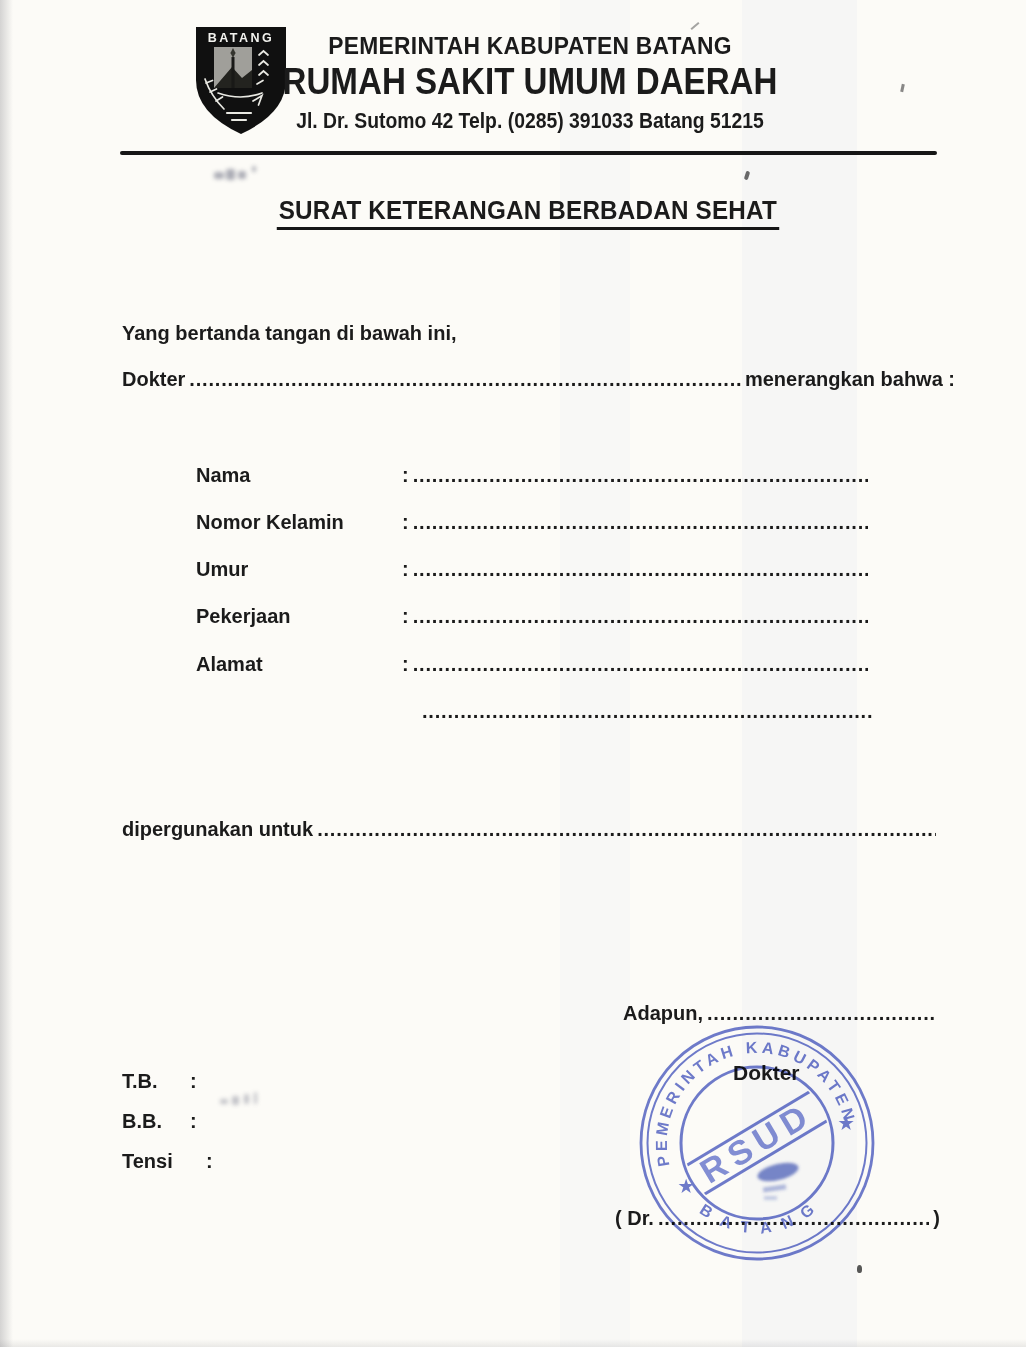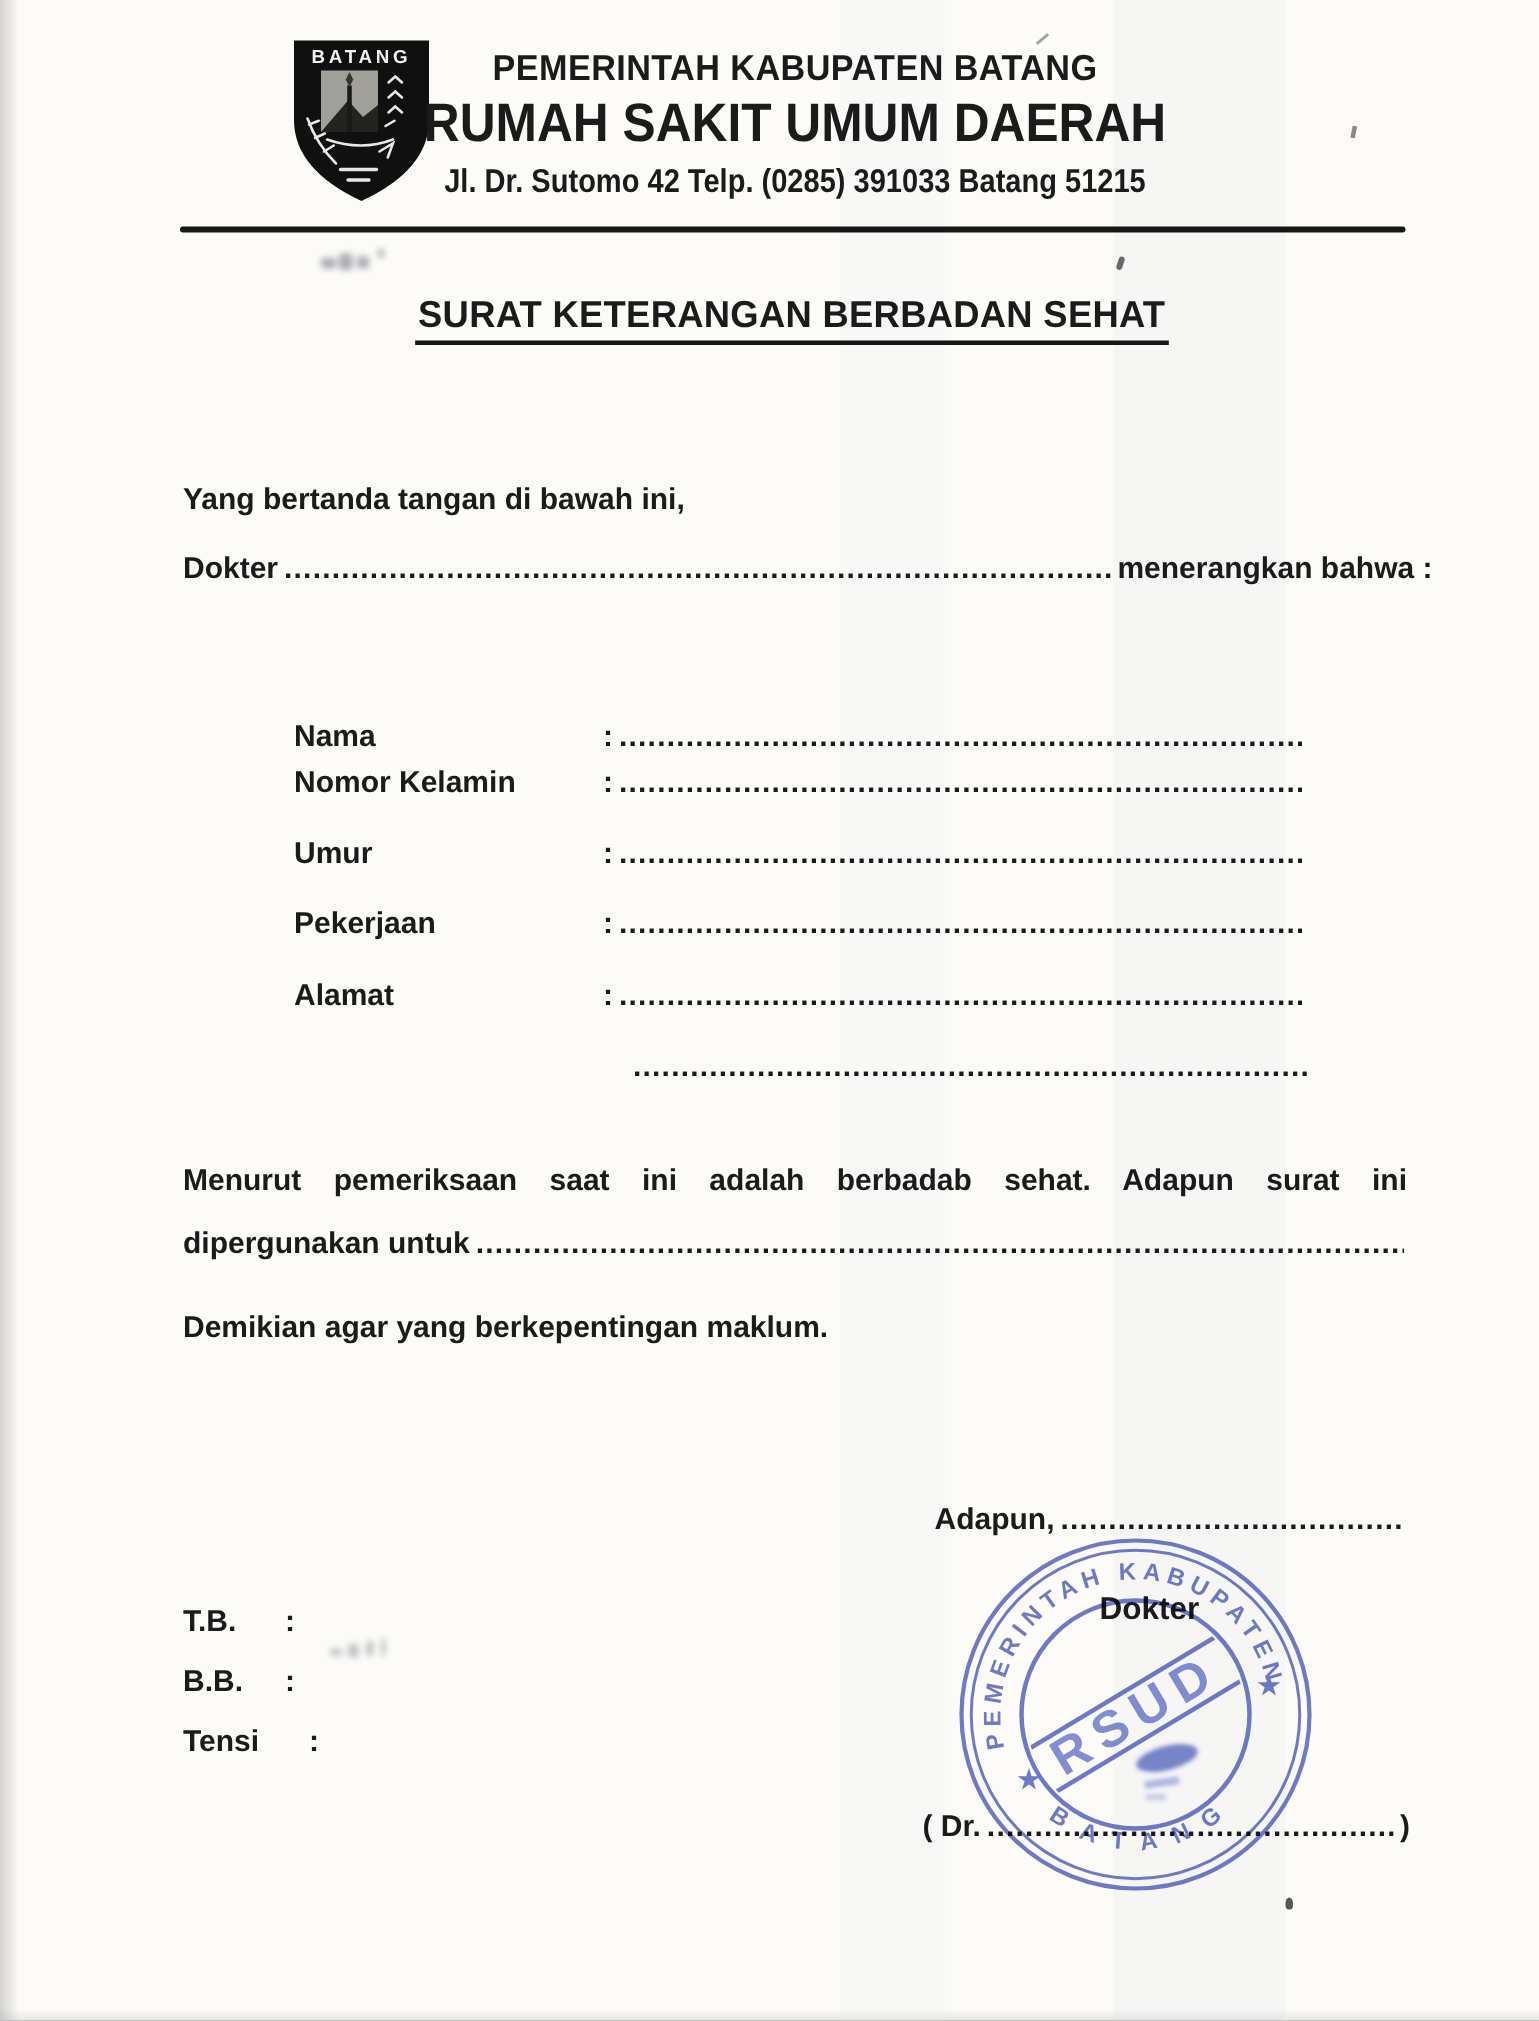--- a/index.html
+++ b/index.html
@@ -117,21 +117,21 @@
   </div>
 
   <div class="line" style="left:122px; top:322px;">Yang bertanda tangan di bawah ini,</div>
 
   <div class="flexline" style="left:122px; top:368px; width:833px;">
     <span>Dokter</span>
     <span class="leader">.......................................................................................................................................................................................................................</span>
     <span>menerangkan bahwa :</span>
   </div>
 
-  <div class="field-row" style="top:480px;">
+  <div class="field-row" style="top:464px;">
     <span class="f-label">Nama</span>
     <span class="f-colon">:</span>
     <span class="leader">.......................................................................................................................................................................................................................</span>
   </div>
   <div class="field-row" style="top:511px;">
     <span class="f-label">Nomor Kelamin</span>
     <span class="f-colon">:</span>
     <span class="leader">.......................................................................................................................................................................................................................</span>
   </div>
   <div class="field-row" style="top:558px;">
@@ -144,28 +144,26 @@
     <span class="f-colon">:</span>
     <span class="leader">.......................................................................................................................................................................................................................</span>
   </div>
   <div class="field-row" style="top:653px;">
     <span class="f-label">Alamat</span>
     <span class="f-colon">:</span>
     <span class="leader">.......................................................................................................................................................................................................................</span>
   </div>
   <div class="leader fixed" style="left:418px; top:700px; width:452px; font-size:20px;">.......................................................................................................................................................................................................................</div>
 
-  <div class="just" style="top:776px;">Menurut pemeriksaan saat ini adalah berbadab sehat. Adapun surat ini</div>
 
   <div class="flexline" style="left:122px; top:818px; width:818px;">
     <span>dipergunakan untuk</span>
     <span class="leader">.......................................................................................................................................................................................................................</span>
   </div>
 
-  <div class="line" style="left:122px; top:874px;">Demikian agar yang berkepentingan maklum.</div>
 
   <div class="flexline" style="left:623px; top:1002px; width:317px;">
     <span>Adapun,</span>
     <span class="leader">.......................................................................................................................................................................................................................</span>
   </div>
 
   <div class="sig-dokter">Dokter</div>
 
   <div class="vital-row" style="top:1070px;">
     <span class="v-label">T.B.</span>

